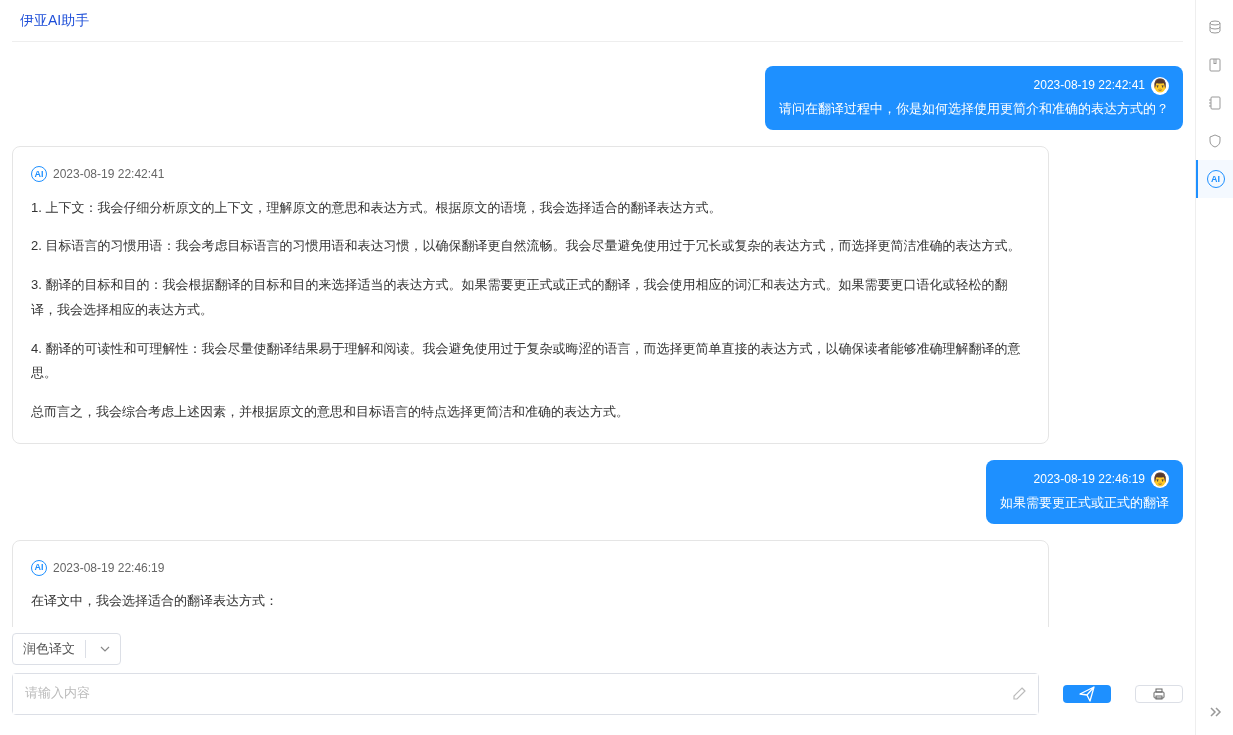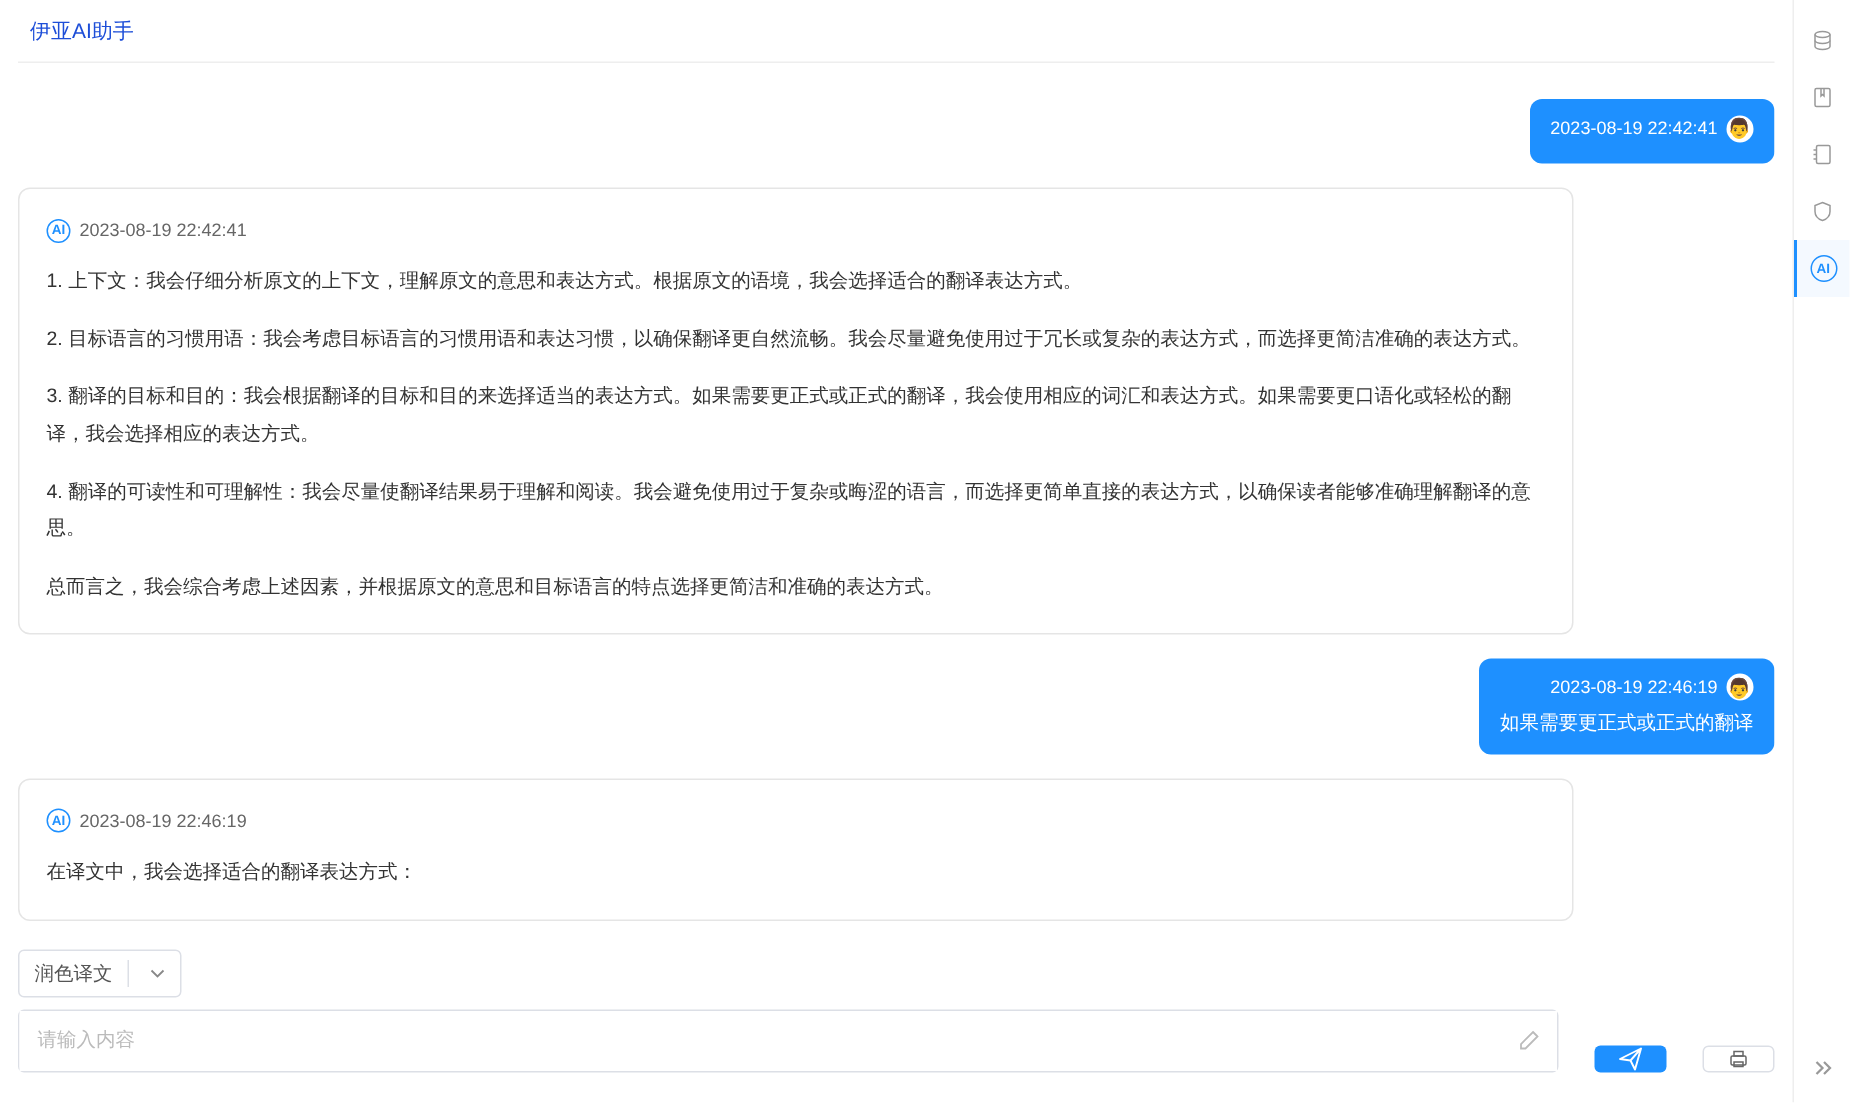--- a/index.html
+++ b/index.html
@@ -43,21 +43,21 @@
   .bubble-ai p { margin: 0 0 14px 0; }
   .bubble-ai p:last-child { margin-bottom: 0; }
   .footer { padding: 6px 0 20px 0; }
   .toolbar { display:flex; align-items:center; margin-bottom:8px; }
   .dropdown {
     display:flex; align-items:center; border:1px solid #dcdfe6; border-radius:4px;
     height:32px; padding:0 10px; font-size:13px; color:#555; cursor:pointer; min-width:90px;
   }
   .divider { width:1px; height:18px; background:#dcdfe6; margin:0 10px; }
   .chev { margin-left:4px; fill:#888; }
-  .inputbar { display:flex; align-items:flex-end; gap:24px; }
+  .inputbar { display:flex; align-items:center; gap:24px; }
   .input-wrap { flex:1; border:1px solid #dcdfe6; border-radius:4px; position:relative; display:flex; }
   .input-wrap textarea {
     flex:1; border:none; outline:none; resize:none; padding:10px 34px 10px 12px;
     font-size:13px; color:#333; height:40px;
   }
   .input-wrap textarea::placeholder { color:#bbb; }
   .edit-icon { position:absolute; right:10px; bottom:10px; color:#bbb; }
   .send-btn {
     width:48px; background:#1e90ff; border:none; border-radius:4px; color:#fff;
     display:flex; align-items:center; justify-content:center; cursor:pointer;
@@ -97,20 +97,21 @@
     <div class="chat">
 
       <div class="msg-row user">
         <div class="bubble-user">
           <div class="meta">
             <span>2023-08-19 22:42:41</span>
             <span class="avatar">
                 <span class="avatar-face">👨</span>
               </span>
           </div>
+          <div>请问在翻译过程中，你是如何选择使用更简介和准确的表达方式的？</div>
         </div>
       </div>
 
       <div class="msg-row ai">
         <div class="bubble-ai">
           <div class="meta">
             <span class="ai-badge">AI</span>
             <span>2023-08-19 22:42:41</span>
           </div>
           <p>1. 上下文：我会仔细分析原文的上下文，理解原文的意思和表达方式。根据原文的语境，我会选择适合的翻译表达方式。</p>

